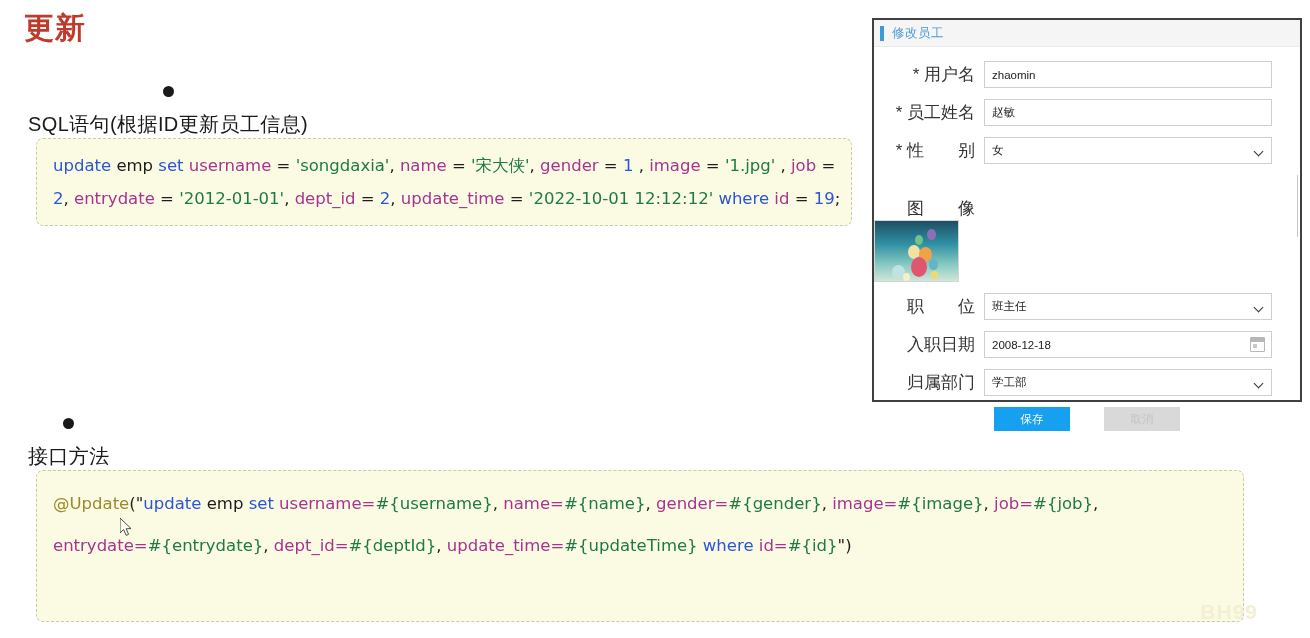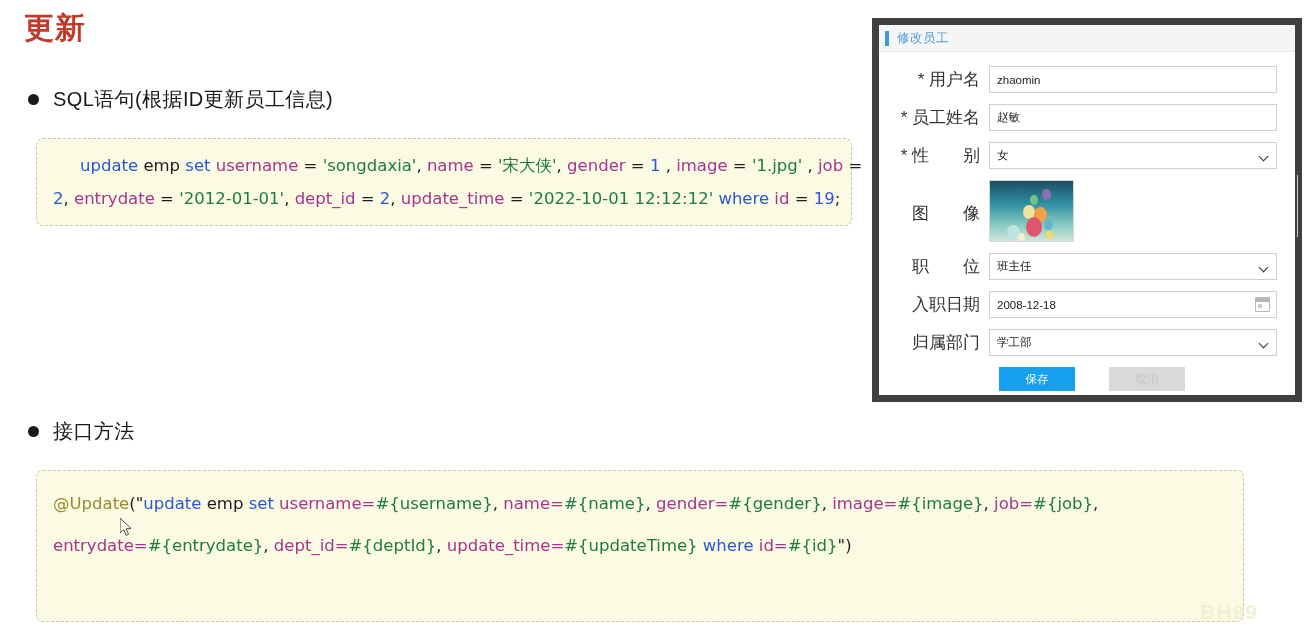--- a/index.html
+++ b/index.html
@@ -13,21 +13,21 @@
   .slide{position:absolute;inset:0;}
 
   
   .page-title{
     position:absolute;left:24px;top:8px;
     font-size:30px;font-weight:bold;color:#c0392b;
     letter-spacing:1px;
   }
 
   
-  .bullet-row{position:absolute;display:flex;align-items:center;gap:14px;}
+  .bullet-row{position:absolute;display:flex;align-items:center;gap:14px;flex-direction:column;}
   .bullet-dot{
     width:11px;height:11px;border-radius:50%;background:#1a1a1a;flex:none;
   }
   .bullet-text{font-size:20px;color:#1a1a1a;letter-spacing:.4px;}
 
   #bullet-sql{left:28px;top:86px;}
   #bullet-api{left:28px;top:418px;}
 
   
   .code-box{
@@ -42,41 +42,41 @@
   #sql-box{left:36px;top:138px;width:816px;height:88px;}
   #api-box{left:36px;top:470px;width:1208px;height:152px;}
 
   .code-line{
     font-size:16.5px;
     line-height:1.55;
     white-space:nowrap;
     color:#1a1a1a;
   }
   #sql-box .code-line{margin-top:7px;}
-  #sql-box .code-line:first-child{margin-top:2px;margin-left:27px;}
+  #sql-box .code-line:first-child{margin-top:2px;}
   #api-box .code-line{margin-top:16px;}
   #api-box .code-line:first-child{margin-top:8px;}
 
   
   .kw{color:#2a55d4;}
   .ident{color:#1d1d1d;}       
   .col{color:#a7338f;}         
   .str{color:#1e7a43;}         
   .num{color:#2a55d4;}         
   .punc{color:#1d1d1d;}
   .anno{color:#9a8a2b;}        
   .param{color:#1e7a43;}       
   .type{color:#2a55d4;}        
   .method{color:#16827a;}      
 
   
   #form-panel{
     position:absolute;left:872px;top:18px;width:430px;height:384px;
     background:#ffffff;
-    border:7px solid #404040;
+    border:2px solid #404040;
     box-sizing:border-box;
   }
   .panel-head{
     height:26px;background:#f5f5f5;
     display:flex;align-items:center;
     padding-left:6px;
     border-bottom:1px solid #eaeaea;
   }
   .panel-accent{width:4px;height:15px;background:#3a9bdc;margin-right:8px;}
   .panel-title{font-size:12.5px;color:#4a9cd6;letter-spacing:.5px;}
@@ -113,21 +113,21 @@
     box-sizing:border-box;background:#fdfdfd;
   }
   .cal-icon::before{
     content:"";position:absolute;left:0;right:0;top:0;height:4px;background:#b7b7b7;
   }
   .cal-icon::after{
     content:"";position:absolute;left:2px;top:6px;width:4px;height:4px;background:#c9c9c9;
   }
 
   
-  .frow-img{display:flex;align-items:flex-start;margin-bottom:11px;}
+  .frow-img{display:flex;align-items:flex-start;margin-bottom:11px;flex-direction:column;}
   .frow-img .flabel{padding-top:22px;}
   .thumb{
     width:85px;height:62px;
     border:1px solid #d6d6d6;
     box-sizing:border-box;
     background:linear-gradient(180deg,#1d4f63 0%,#2f8fa3 38%,#86c9c0 72%,#cfe6d8 100%);
     position:relative;overflow:hidden;
   }
   .b{position:absolute;border-radius:50%;}
 

